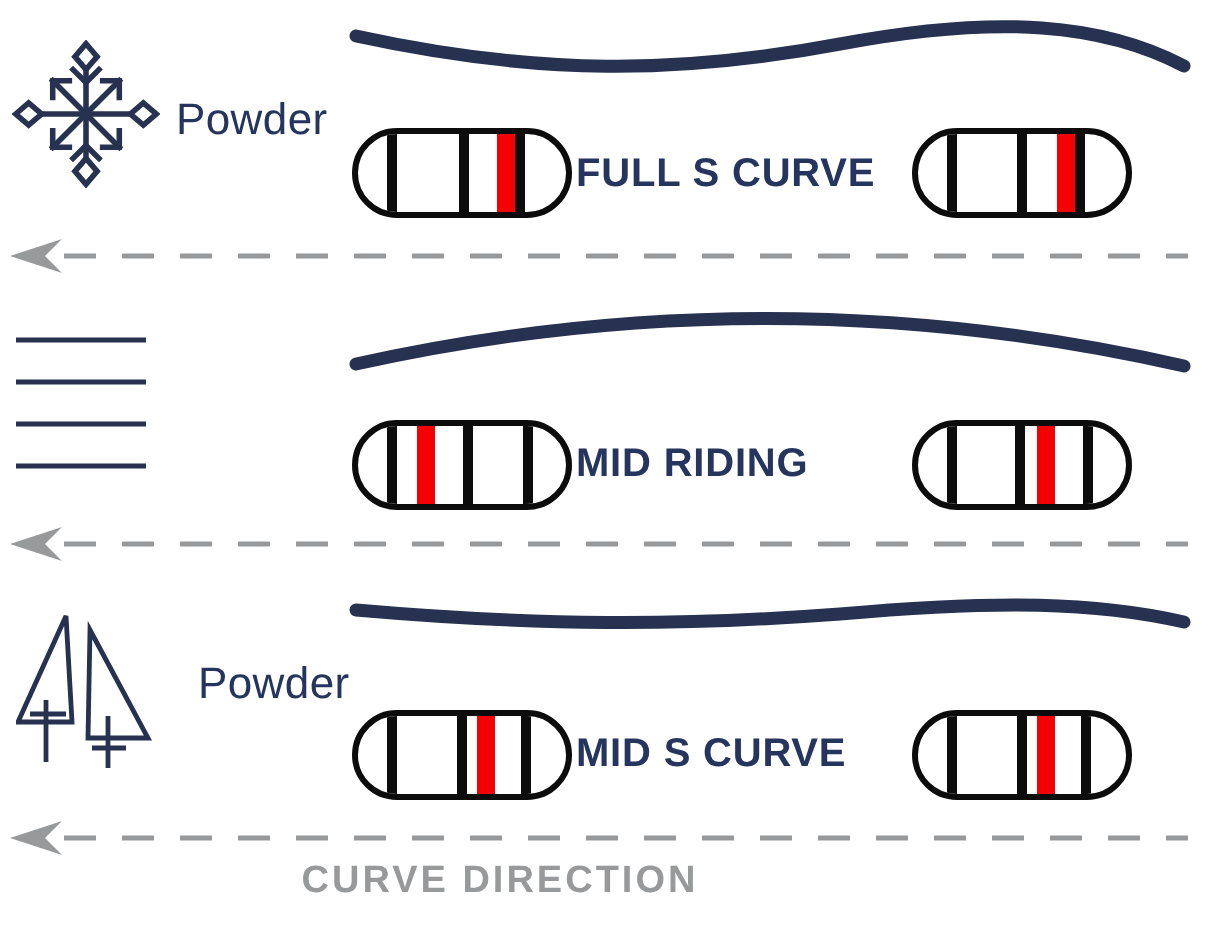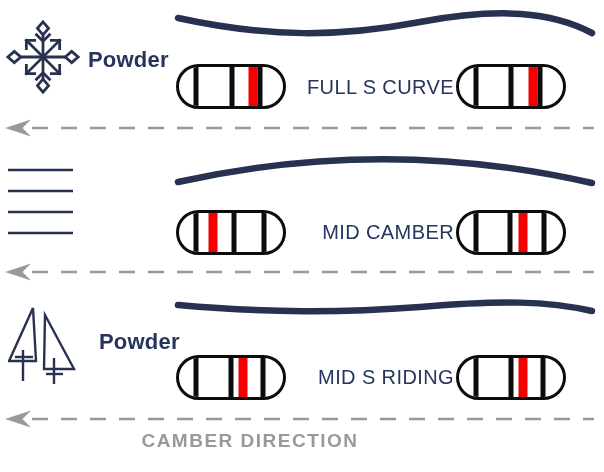--- a/index.html
+++ b/index.html
@@ -3,23 +3,23 @@
 <meta charset="utf-8">
 <style>
   :root{
     --navy:#273150; --text-navy:#26355e; --red:#f40000; --gray:#97999b; --black:#0c0c0c;
   }
   *{margin:0;padding:0;box-sizing:border-box;}
   html,body{background:#fff;}
   body{font-family:"Liberation Sans", sans-serif;}
   .canvas{position:relative;width:604px;height:472px;background:#ffffff;overflow:hidden;}
 
-  .terrain-label{position:absolute;color:var(--text-navy);font-size:22px;font-weight:700;letter-spacing:.2px;}
-  .profile-label{position:absolute;width:166px;text-align:right;color:var(--text-navy);
-                 font-size:20px;font-weight:400;letter-spacing:.4px;white-space:nowrap;}
+  .terrain-label{position:absolute;color:var(--text-navy);font-size:22px;font-weight:400;letter-spacing:.2px;}
+  .profile-label{position:absolute;width:166px;text-align:left;color:var(--text-navy);
+                 font-size:20px;font-weight:700;letter-spacing:.4px;white-space:nowrap;}
   .footer-label{position:absolute;left:80px;top:430px;width:340px;text-align:center;color:var(--gray);
                 font-size:19px;font-weight:700;letter-spacing:1.5px;}
 
   .pill{position:absolute;width:110px;height:45px;border:3px solid var(--black);border-radius:24px;
         background:#fff;overflow:hidden;}
   .bar{position:absolute;top:0;bottom:0;width:5px;background:var(--black);transform:translateX(-50%);}
   .bar.red{width:9px;background:var(--red);}
 
   svg{position:absolute;display:block;}
   .curve-stroke{stroke:var(--navy);stroke-width:6.5;fill:none;stroke-linecap:round;}
@@ -87,21 +87,21 @@
   <svg style="left:170px;top:150px" width="430" height="44" viewBox="0 0 430 44">
     <path class="curve-stroke" d="M 8 32 Q 215 -14 422 33"></path>
   </svg>
 
   <div class="pill" style="left:176px;top:210px">
       <div class="bar black" style="left: 16%;"></div>
       <div class="bar red" style="left: 33%;"></div>
       <div class="bar black" style="left: 53%;"></div>
       <div class="bar black" style="left: 82%;"></div>
     </div>
-  <div class="profile-label" style="left:288px;top:221px">MID CAMBER</div>
+  <div class="profile-label" style="left:288px;top:221px">MID RIDING</div>
   <div class="pill" style="left:456px;top:210px">
       <div class="bar black" style="left: 16%;"></div>
       <div class="bar black" style="left: 49%;"></div>
       <div class="bar red" style="left: 62%;"></div>
       <div class="bar black" style="left: 82%;"></div>
     </div>
 
   <svg style="left:4px;top:261px" width="596" height="22" viewBox="0 0 596 22">
     <line class="arrow-line" x1="28" y1="11" x2="590" y2="11" stroke-dasharray="16 13"></line>
     <polygon class="arrow-head" points="1,11 27,2.5 18.5,11 27,19.5"></polygon>
@@ -122,27 +122,27 @@
   <svg style="left:170px;top:293px" width="430" height="40" viewBox="0 0 430 40">
     <path class="curve-stroke" d="M 8 12 C 100 20, 170 20, 250 14 C 330 7, 378 8, 422 18"></path>
   </svg>
 
   <div class="pill" style="left:176px;top:355px">
       <div class="bar black" style="left: 16%;"></div>
       <div class="bar black" style="left: 50%;"></div>
       <div class="bar red" style="left: 62%;"></div>
       <div class="bar black" style="left: 81%;"></div>
     </div>
-  <div class="profile-label" style="left:288px;top:366px">MID S RIDING</div>
+  <div class="profile-label" style="left:288px;top:366px">MID S CURVE</div>
   <div class="pill" style="left:456px;top:355px">
       <div class="bar black" style="left: 16%;"></div>
       <div class="bar black" style="left: 50%;"></div>
       <div class="bar red" style="left: 62%;"></div>
       <div class="bar black" style="left: 81%;"></div>
     </div>
 
   <svg style="left:4px;top:408px" width="596" height="22" viewBox="0 0 596 22">
     <line class="arrow-line" x1="28" y1="11" x2="590" y2="11" stroke-dasharray="16 13"></line>
     <polygon class="arrow-head" points="1,11 27,2.5 18.5,11 27,19.5"></polygon>
   </svg>
 
-  <div class="footer-label">CAMBER DIRECTION</div>
+  <div class="footer-label">CURVE DIRECTION</div>
 </div>
 
 </body></html>

